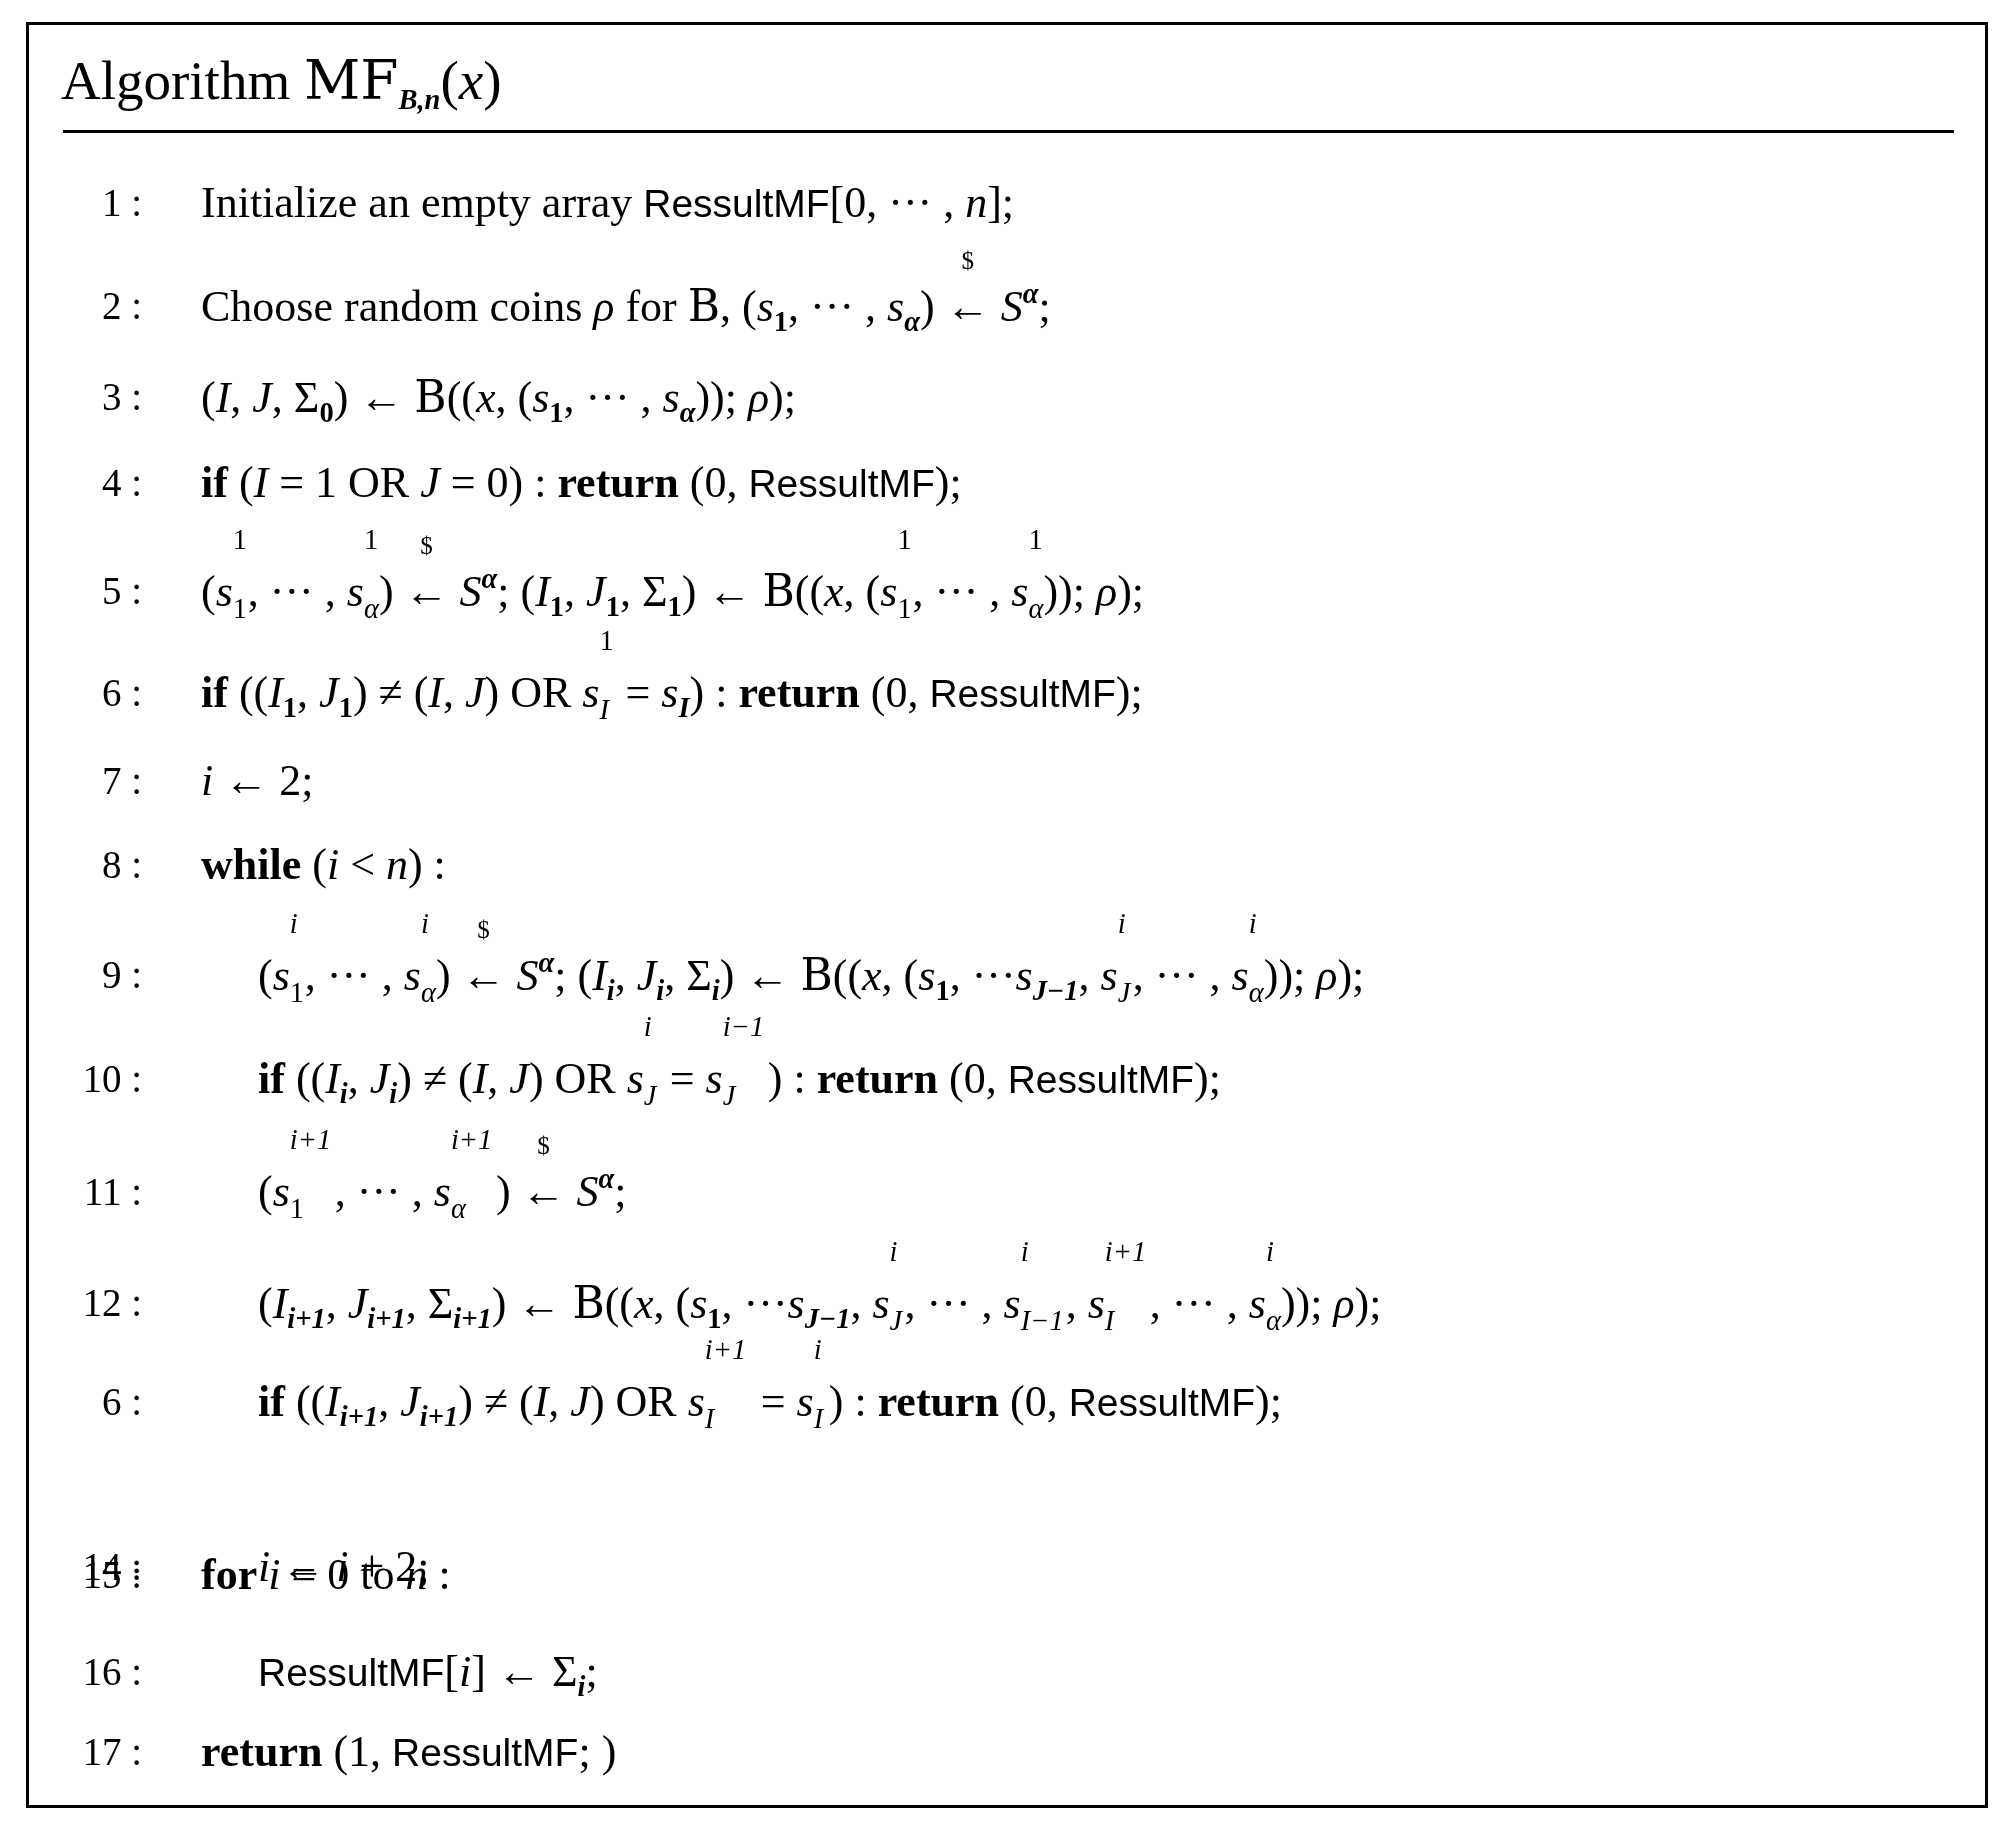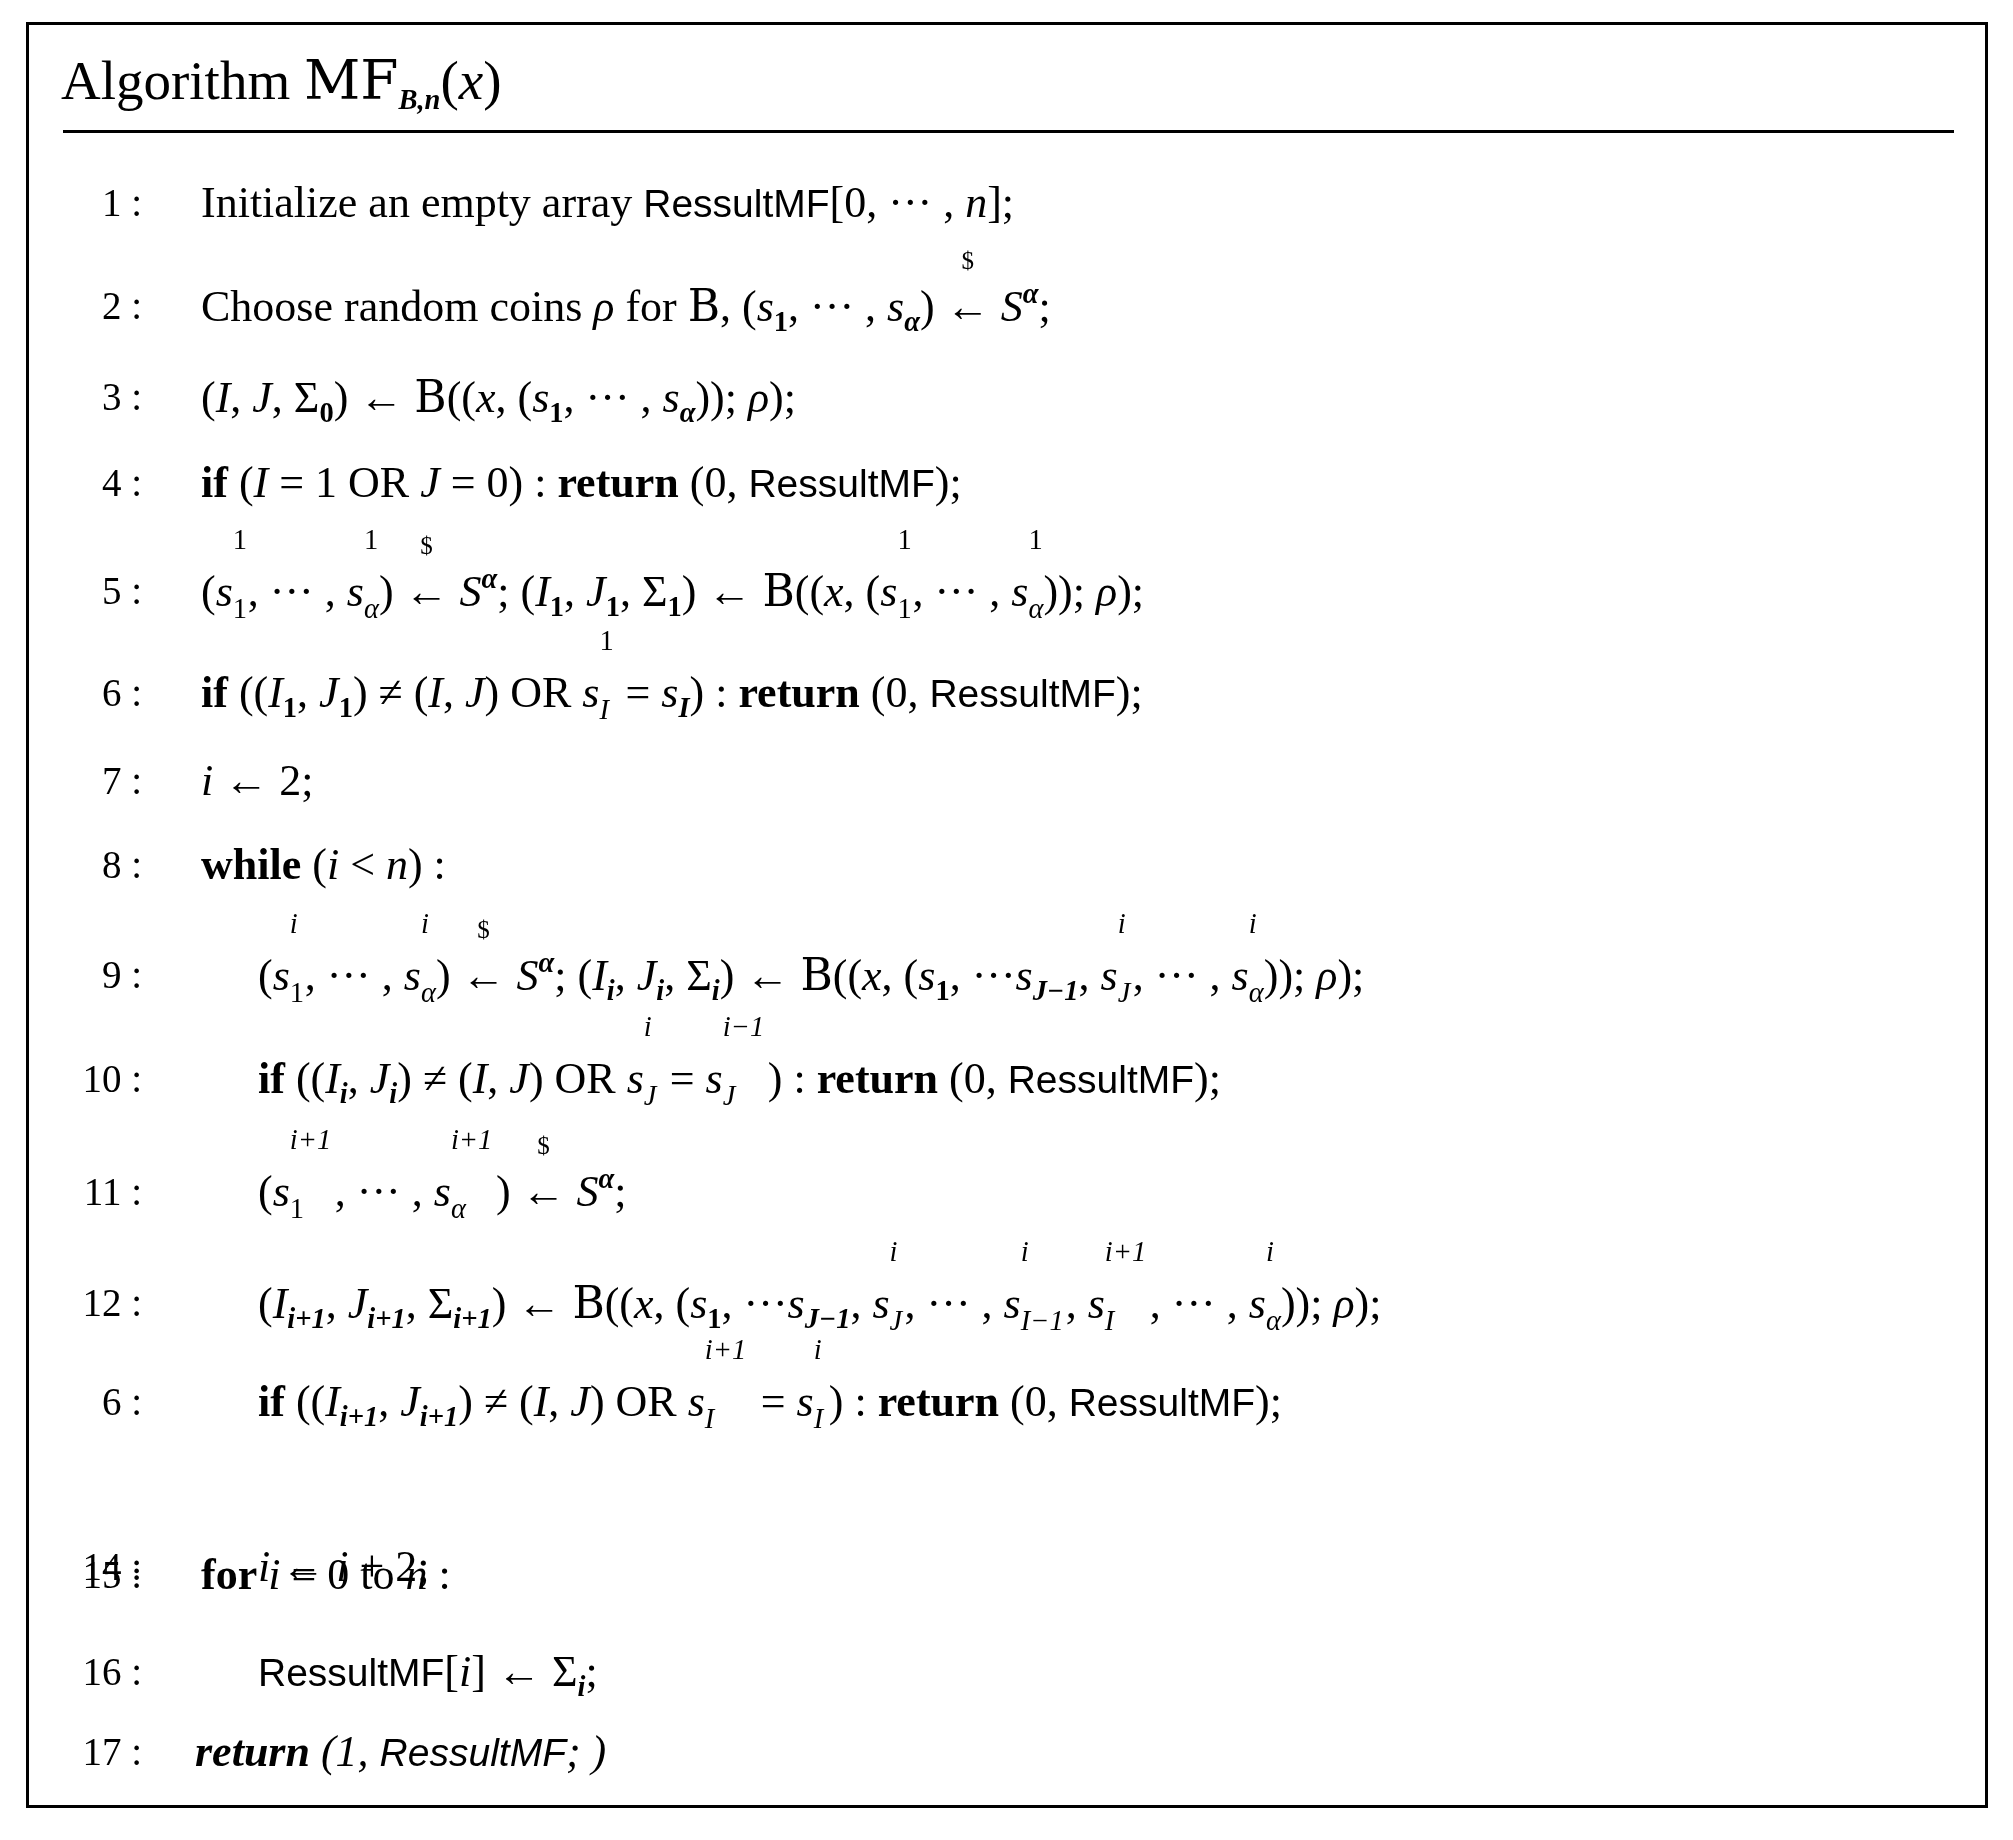--- a/index.html
+++ b/index.html
@@ -90,16 +90,16 @@
     <div class="line" style="top: 1541px; width: 1886px;">
       <span class="num" style="font-size: 39px;">15 :</span>
       <span class="content" style="left: 201px;"><span class="bf">for</span><span>  </span><span class="it">i</span><span> = 0 to </span><span class="it">n</span><span> :</span></span>
     </div>
     <div class="line" style="top: 1638px; width: 2014px;">
       <span class="num" style="font-size: 39px;">16 :</span>
       <span class="content" style="left: 258px;"><span class="sf">RessultMF</span><span>[</span><span class="it">i</span><span>] ← Σ</span><sub class="it">i</sub><span>;</span></span>
     </div>
     <div class="line" style="top: 1718px; width: 2014px;">
       <span class="num" style="font-size: 39px;">17 :</span>
-      <span class="content" style="left: 195px; font-style: italic;"><span class="bf">return</span><span> (1, </span><span class="sf">RessultMF</span><span>; )</span></span>
+      <span class="content" style="left: 201px;"><span class="bf">return</span><span> (1, </span><span class="sf">RessultMF</span><span>; )</span></span>
     </div>
   </div>
 
 
 </body></html>

